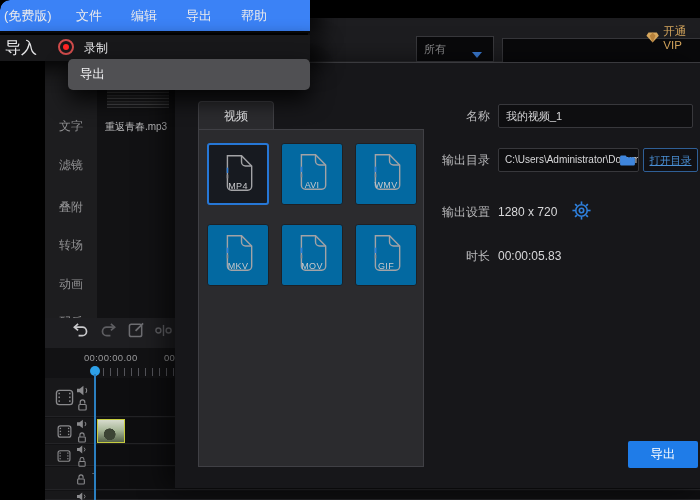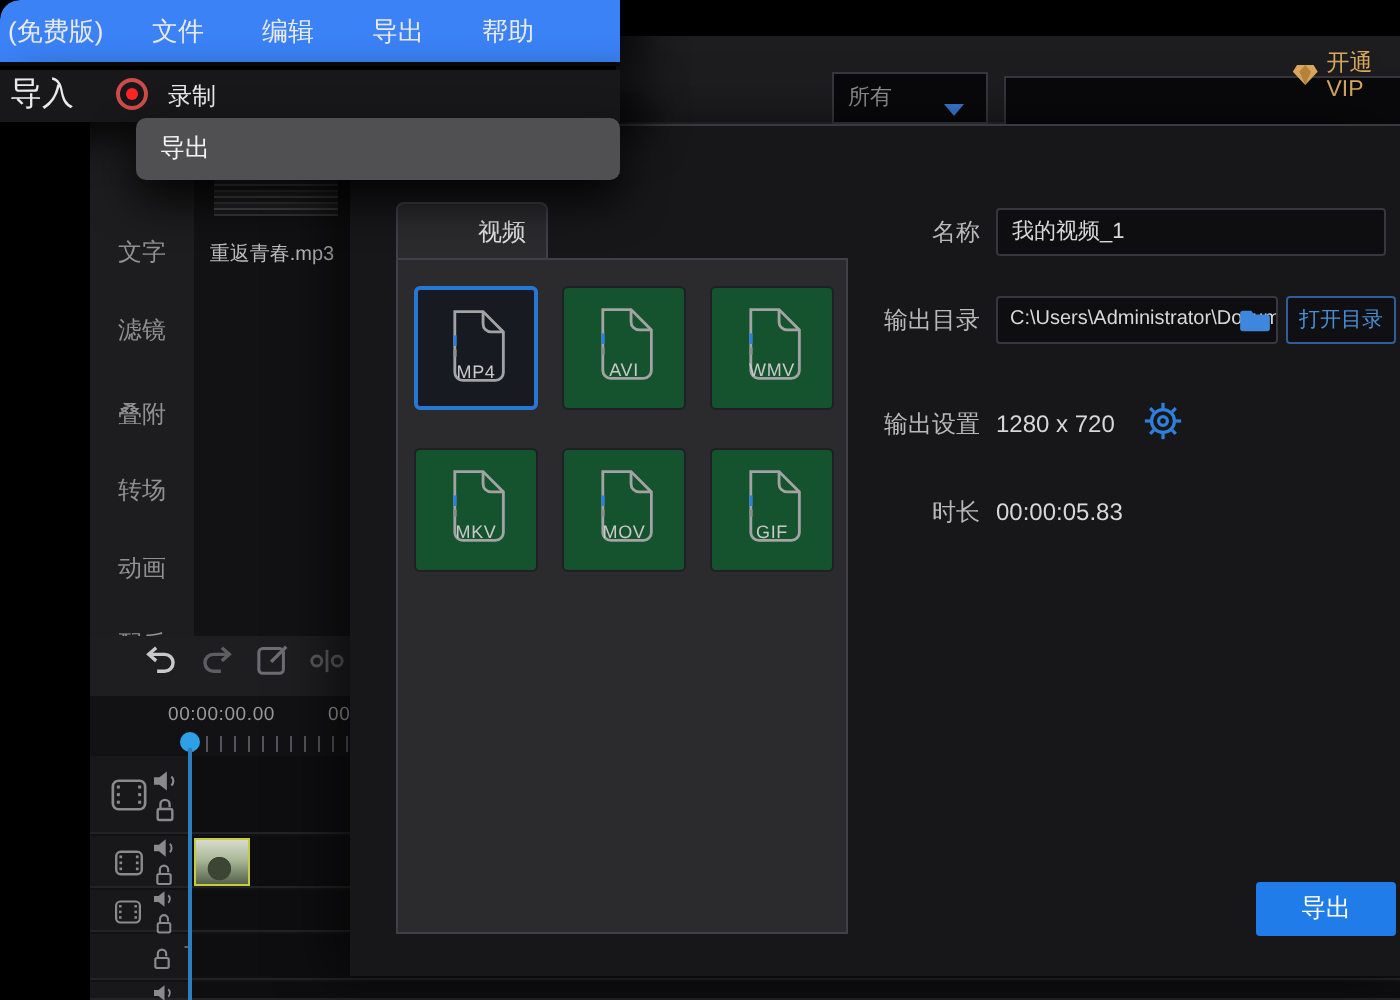--- a/index.html
+++ b/index.html
@@ -31,29 +31,29 @@
   .row-head{left:45px;width:49px;background:#18181a;border-bottom:1px solid #232326;}
   .row-body{left:94px;width:606px;background:#0e0e10;border-bottom:1px solid #232326;}
   .mini-col{position:absolute;left:31px;display:flex;flex-direction:column;align-items:center;gap:2px;}
   .ta{color:#7a7a7c;font-size:10px;letter-spacing:0.5px;margin-left:36px;}
   .clip{left:97px;top:419px;width:28px;height:24px;border:1px solid #c6cc3e;
     background:radial-gradient(circle at 45% 65%,#3c4434 0 28%,transparent 30%),
     linear-gradient(180deg,#d7dbcd 0%,#a9b899 45%,#55624a 100%);}
 
   
   .dialog{left:175px;top:62px;width:525px;height:426px;background:#17171a;border-top:1px solid #3a3a3e;box-shadow:-10px 0 24px rgba(0,0,0,.55);z-index:20;}
-  .dlg-tab{left:23px;top:38px;width:76px;height:29px;background:#2b2b2e;border:1px solid #404045;border-bottom:none;border-radius:4px 4px 0 0;color:#e0e0e2;font-size:12px;text-align:left;line-height:28px;padding-left:40px;}
+  .dlg-tab{left:23px;top:38px;width:76px;height:29px;background:#2b2b2e;border:1px solid #404045;border-bottom:none;border-radius:4px 4px 0 0;color:#e0e0e2;font-size:12px;text-align:center;line-height:28px;}
   .dlg-panel{left:23px;top:66px;width:226px;height:338px;background:#2b2b2e;border:1px solid #404045;}
-  .tile{width:62px;height:62px;background:#14532d;border-radius:3px;border:1px solid #1e2024;}
+  .tile{width:62px;height:62px;background:#0369a1;border-radius:3px;border:1px solid #1e2024;}
   .tile.selected{border:2px solid #2677d6;background:#171a20;}
   .tile .doc{display:block;margin:9px auto 0;}
   .fmt-label{position:absolute;left:0;top:36px;width:100%;text-align:center;font-size:9px;font-weight:normal;color:#c9c9cc;letter-spacing:.3px;}
   .fld-label{width:68px;text-align:right;color:#b9b9bb;font-size:12px;line-height:24px;}
   .inp{background:#0e0e10;border:1px solid #38383c;border-radius:2px;color:#d8d8da;overflow:hidden;white-space:nowrap;}
-  .open-dir{border:1px solid #2f5f96;border-radius:2px;color:#4a8fd4;font-size:10.5px;text-align:center;line-height:22px;background:#101014;}
+  .open-dir{border:1px solid #2f5f96;border-radius:2px;color:#4a8fd4;font-size:10.5px;text-align:center;line-height:22px;background:#101014;text-decoration:underline;}
   .val{color:#d8d8da;font-size:12px;line-height:24px;}
   .export-btn{left:453px;top:378px;width:70px;height:27px;background:#1f7ce8;border-radius:2px;color:#fff;font-size:12.5px;text-align:center;line-height:27px;}
 
   
   .menu-row1{left:0;top:0;width:310px;height:33px;background:#3b82f6;border-radius:10px 0 0 0;border-bottom:2px solid #0a0a0b;box-shadow:12px 4px 20px rgba(0,0,0,.7);z-index:50;}
   .menu-item{position:absolute;top:0;height:31px;line-height:31px;color:#eaeaec;font-size:13px;}
   .menu-row2{left:0;top:35px;width:310px;height:26px;background:#18181a;box-shadow:12px 8px 20px rgba(0,0,0,.85);z-index:50;}
   .rec-ring{position:absolute;left:58px;top:4px;width:16px;height:16px;border:2px solid #cf4b4b;border-radius:50%;}
   .rec-dot{position:absolute;left:3px;top:3px;width:6px;height:6px;border-radius:50%;background:#ff2525;}
   .dropdown{left:68px;top:59px;width:242px;height:31px;background:#505053;border-radius:5px;box-shadow:0 10px 22px rgba(0,0,0,.85);z-index:55;color:#f2f2f4;font-size:12.5px;line-height:31px;padding-left:12px;}

